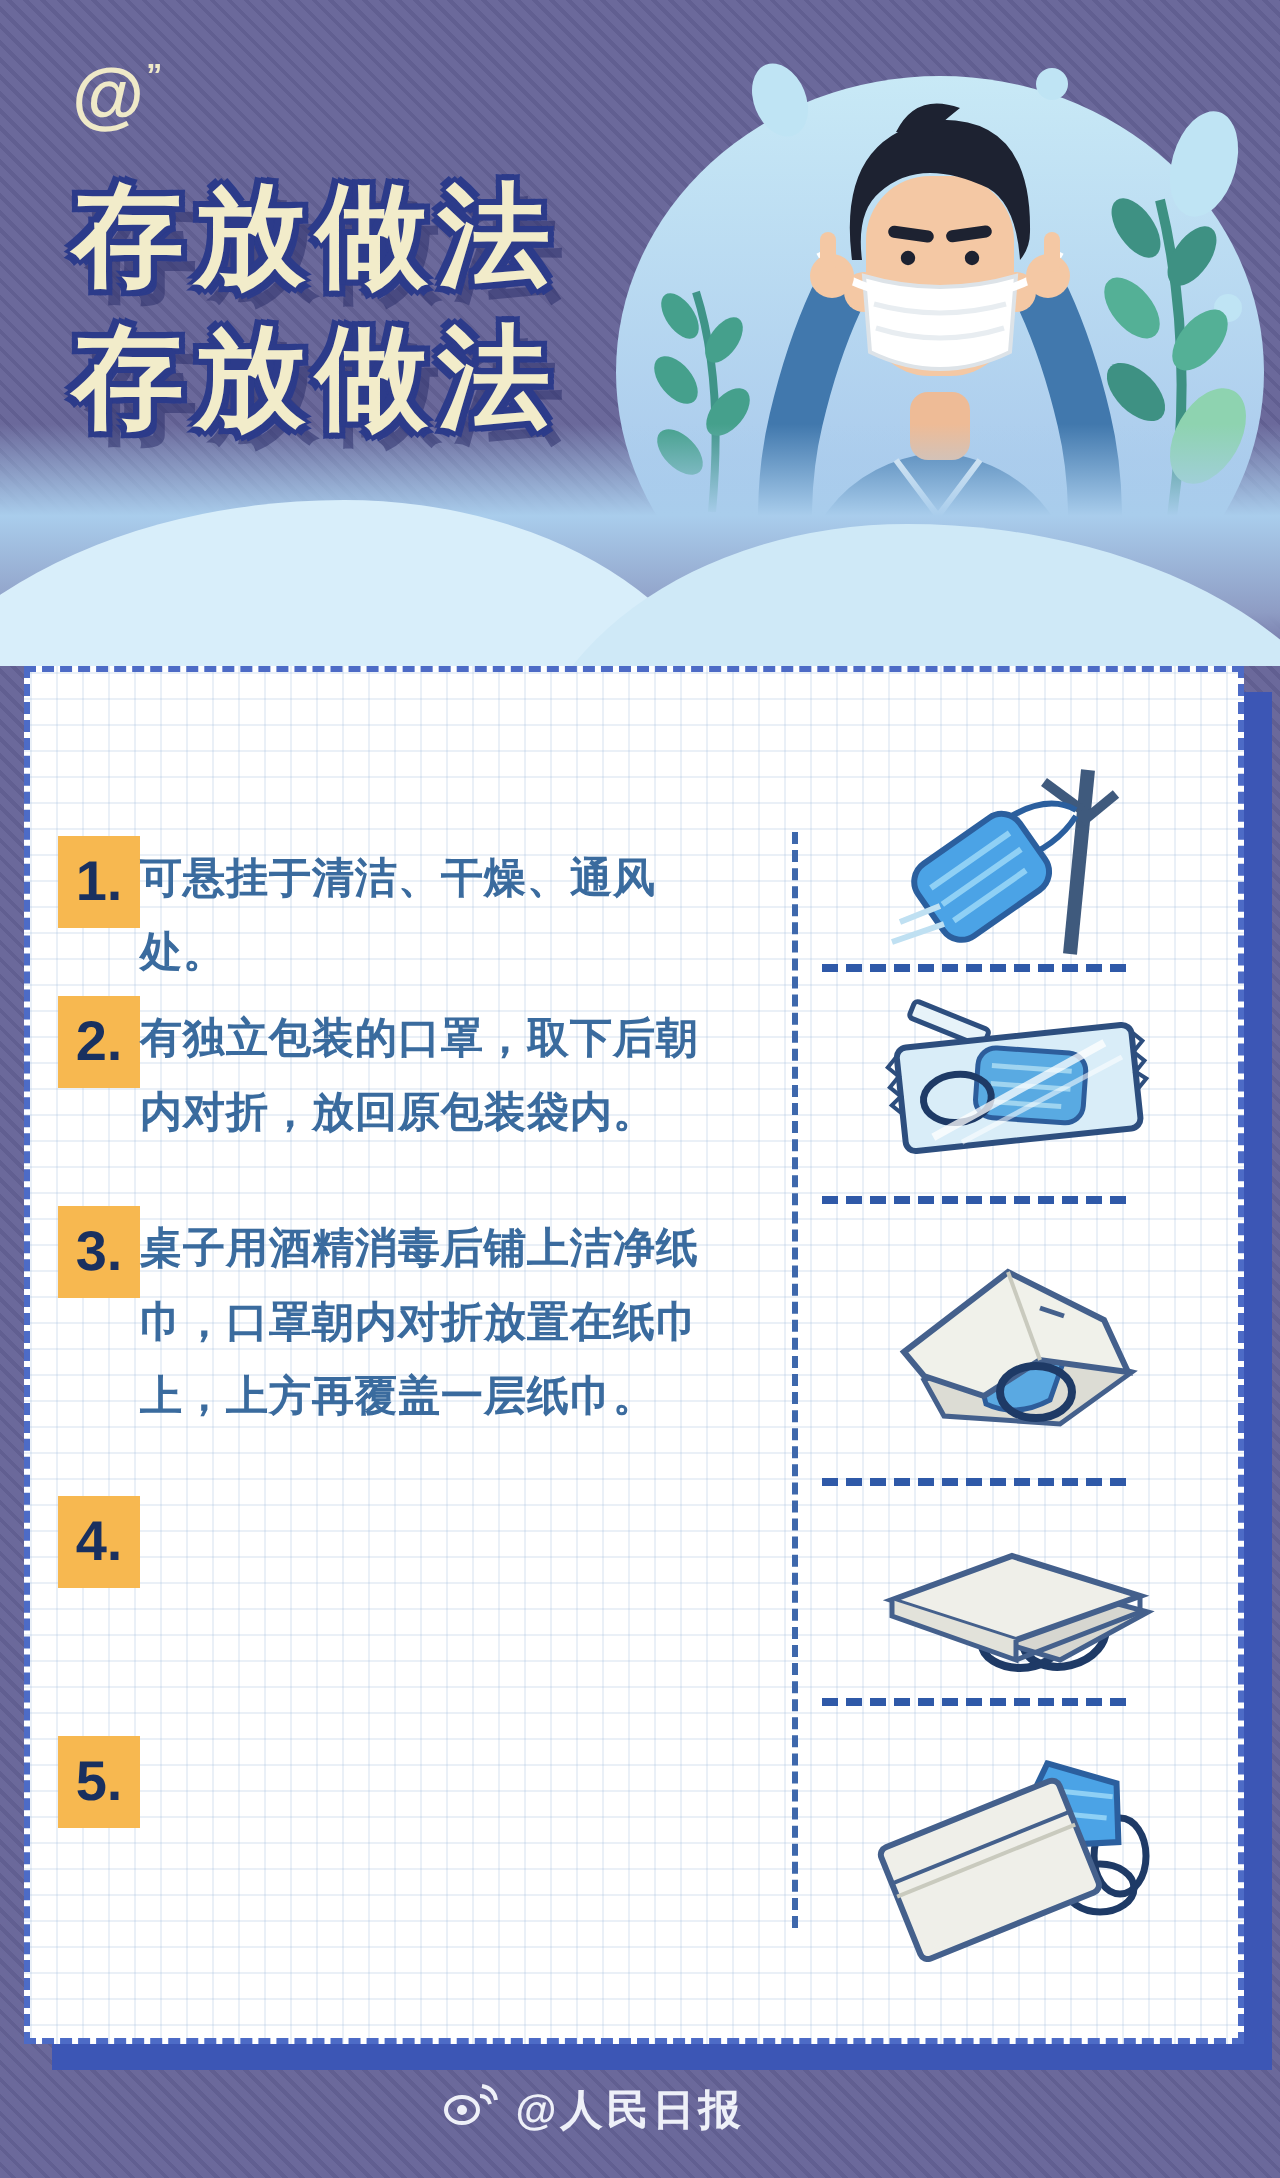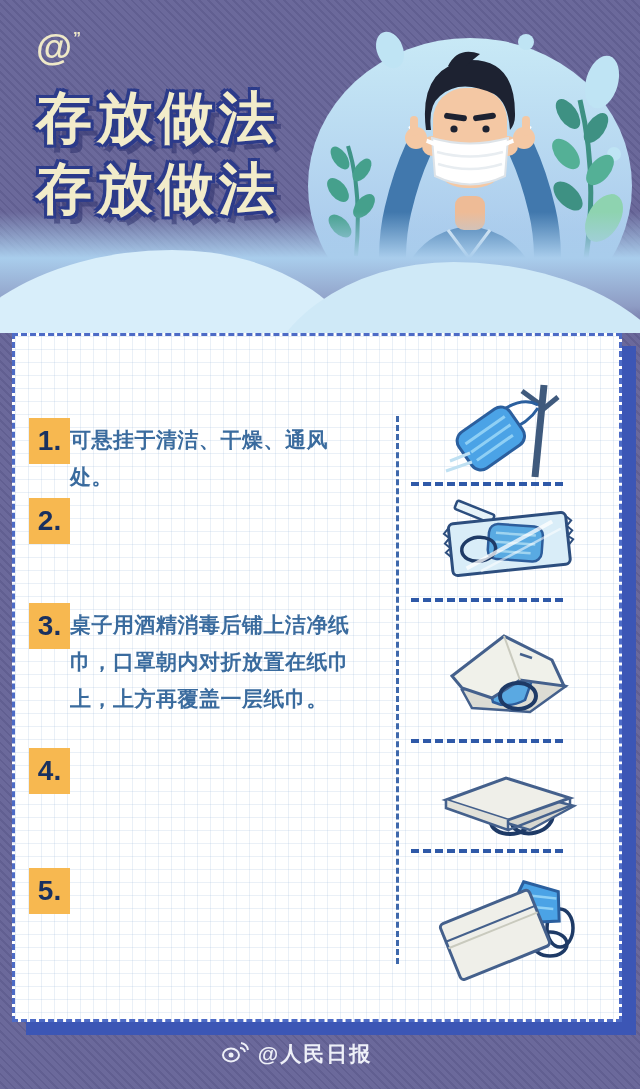--- a/index.html
+++ b/index.html
@@ -150,20 +150,21 @@
 </div>
 
 <div class="card">
 
   <div class="step step-1">
     <div class="badge">1.</div>
     <div class="step-text">可悬挂于清洁、干燥、通风处。</div>
   </div>
   <div class="step step-2">
     <div class="badge">2.</div>
+    <div class="step-text">有独立包装的口罩，取下后朝内对折，放回原包装袋内。</div>
   </div>
   <div class="step step-3">
     <div class="badge">3.</div>
     <div class="step-text">桌子用酒精消毒后铺上洁净纸巾，口罩朝内对折放置在纸巾上，上方再覆盖一层纸巾。</div>
   </div>
   <div class="step step-4">
     <div class="badge">4.</div>
   </div>
   <div class="step step-5">
     <div class="badge">5.</div>

